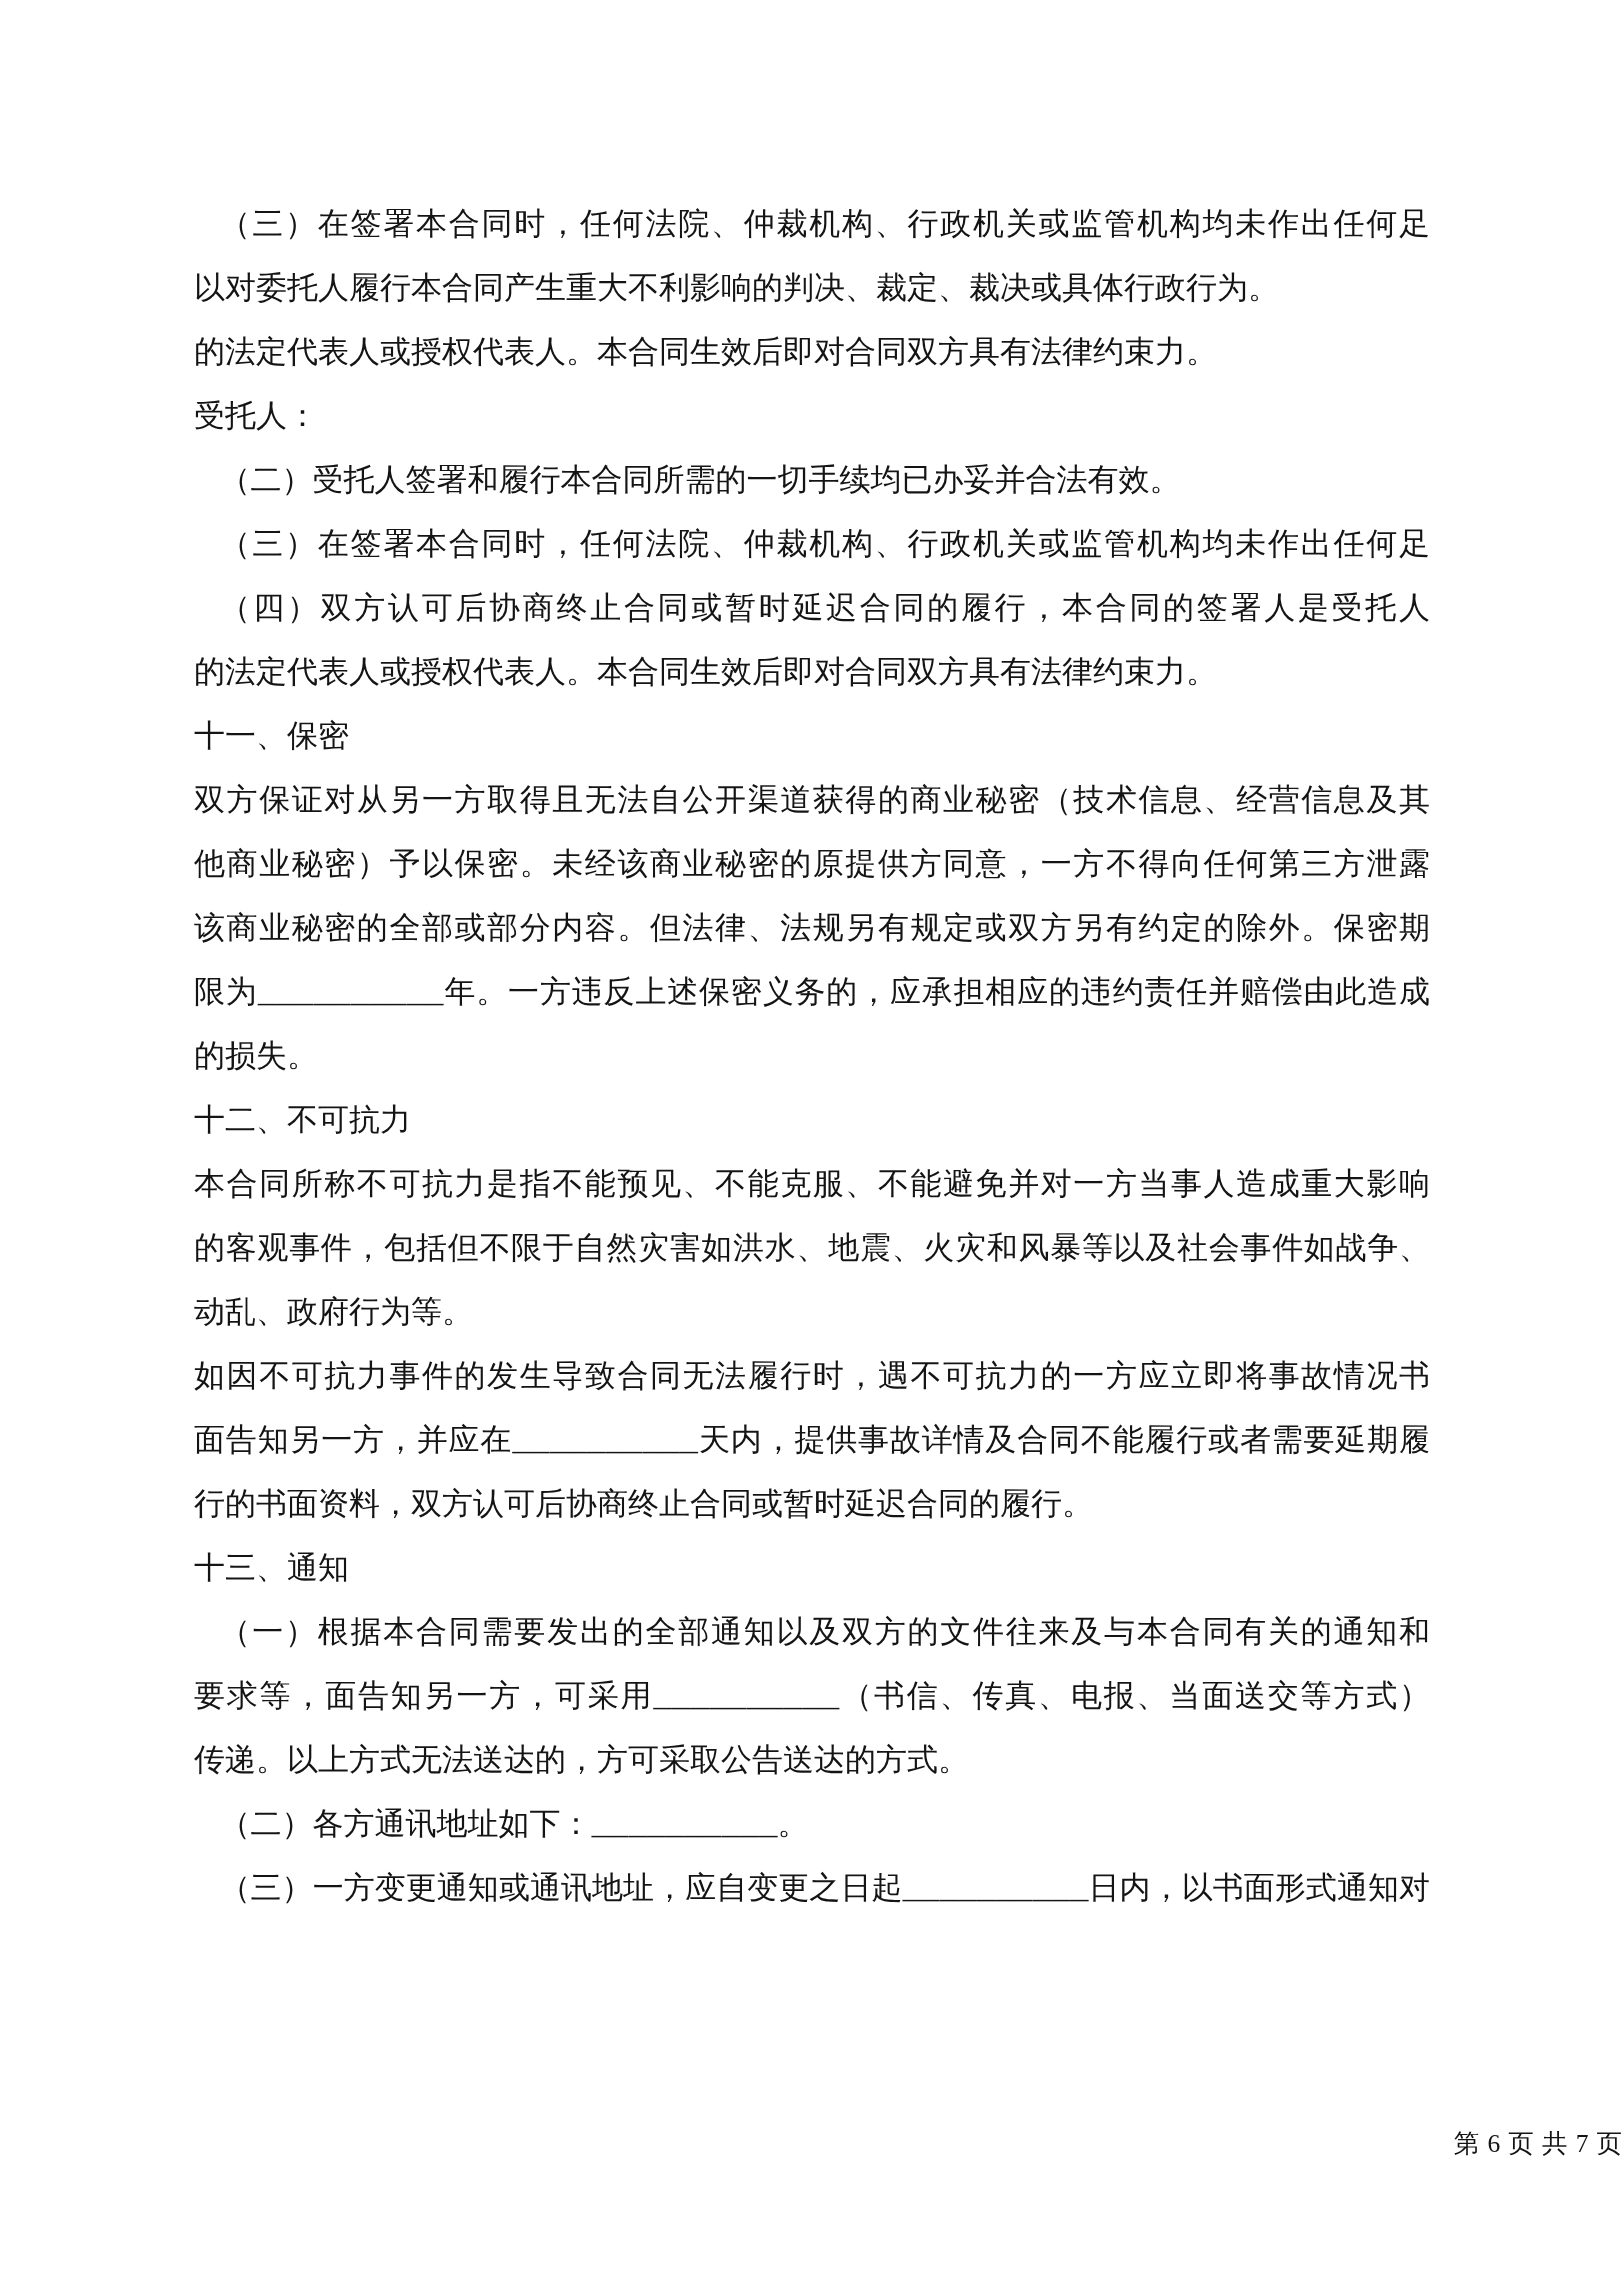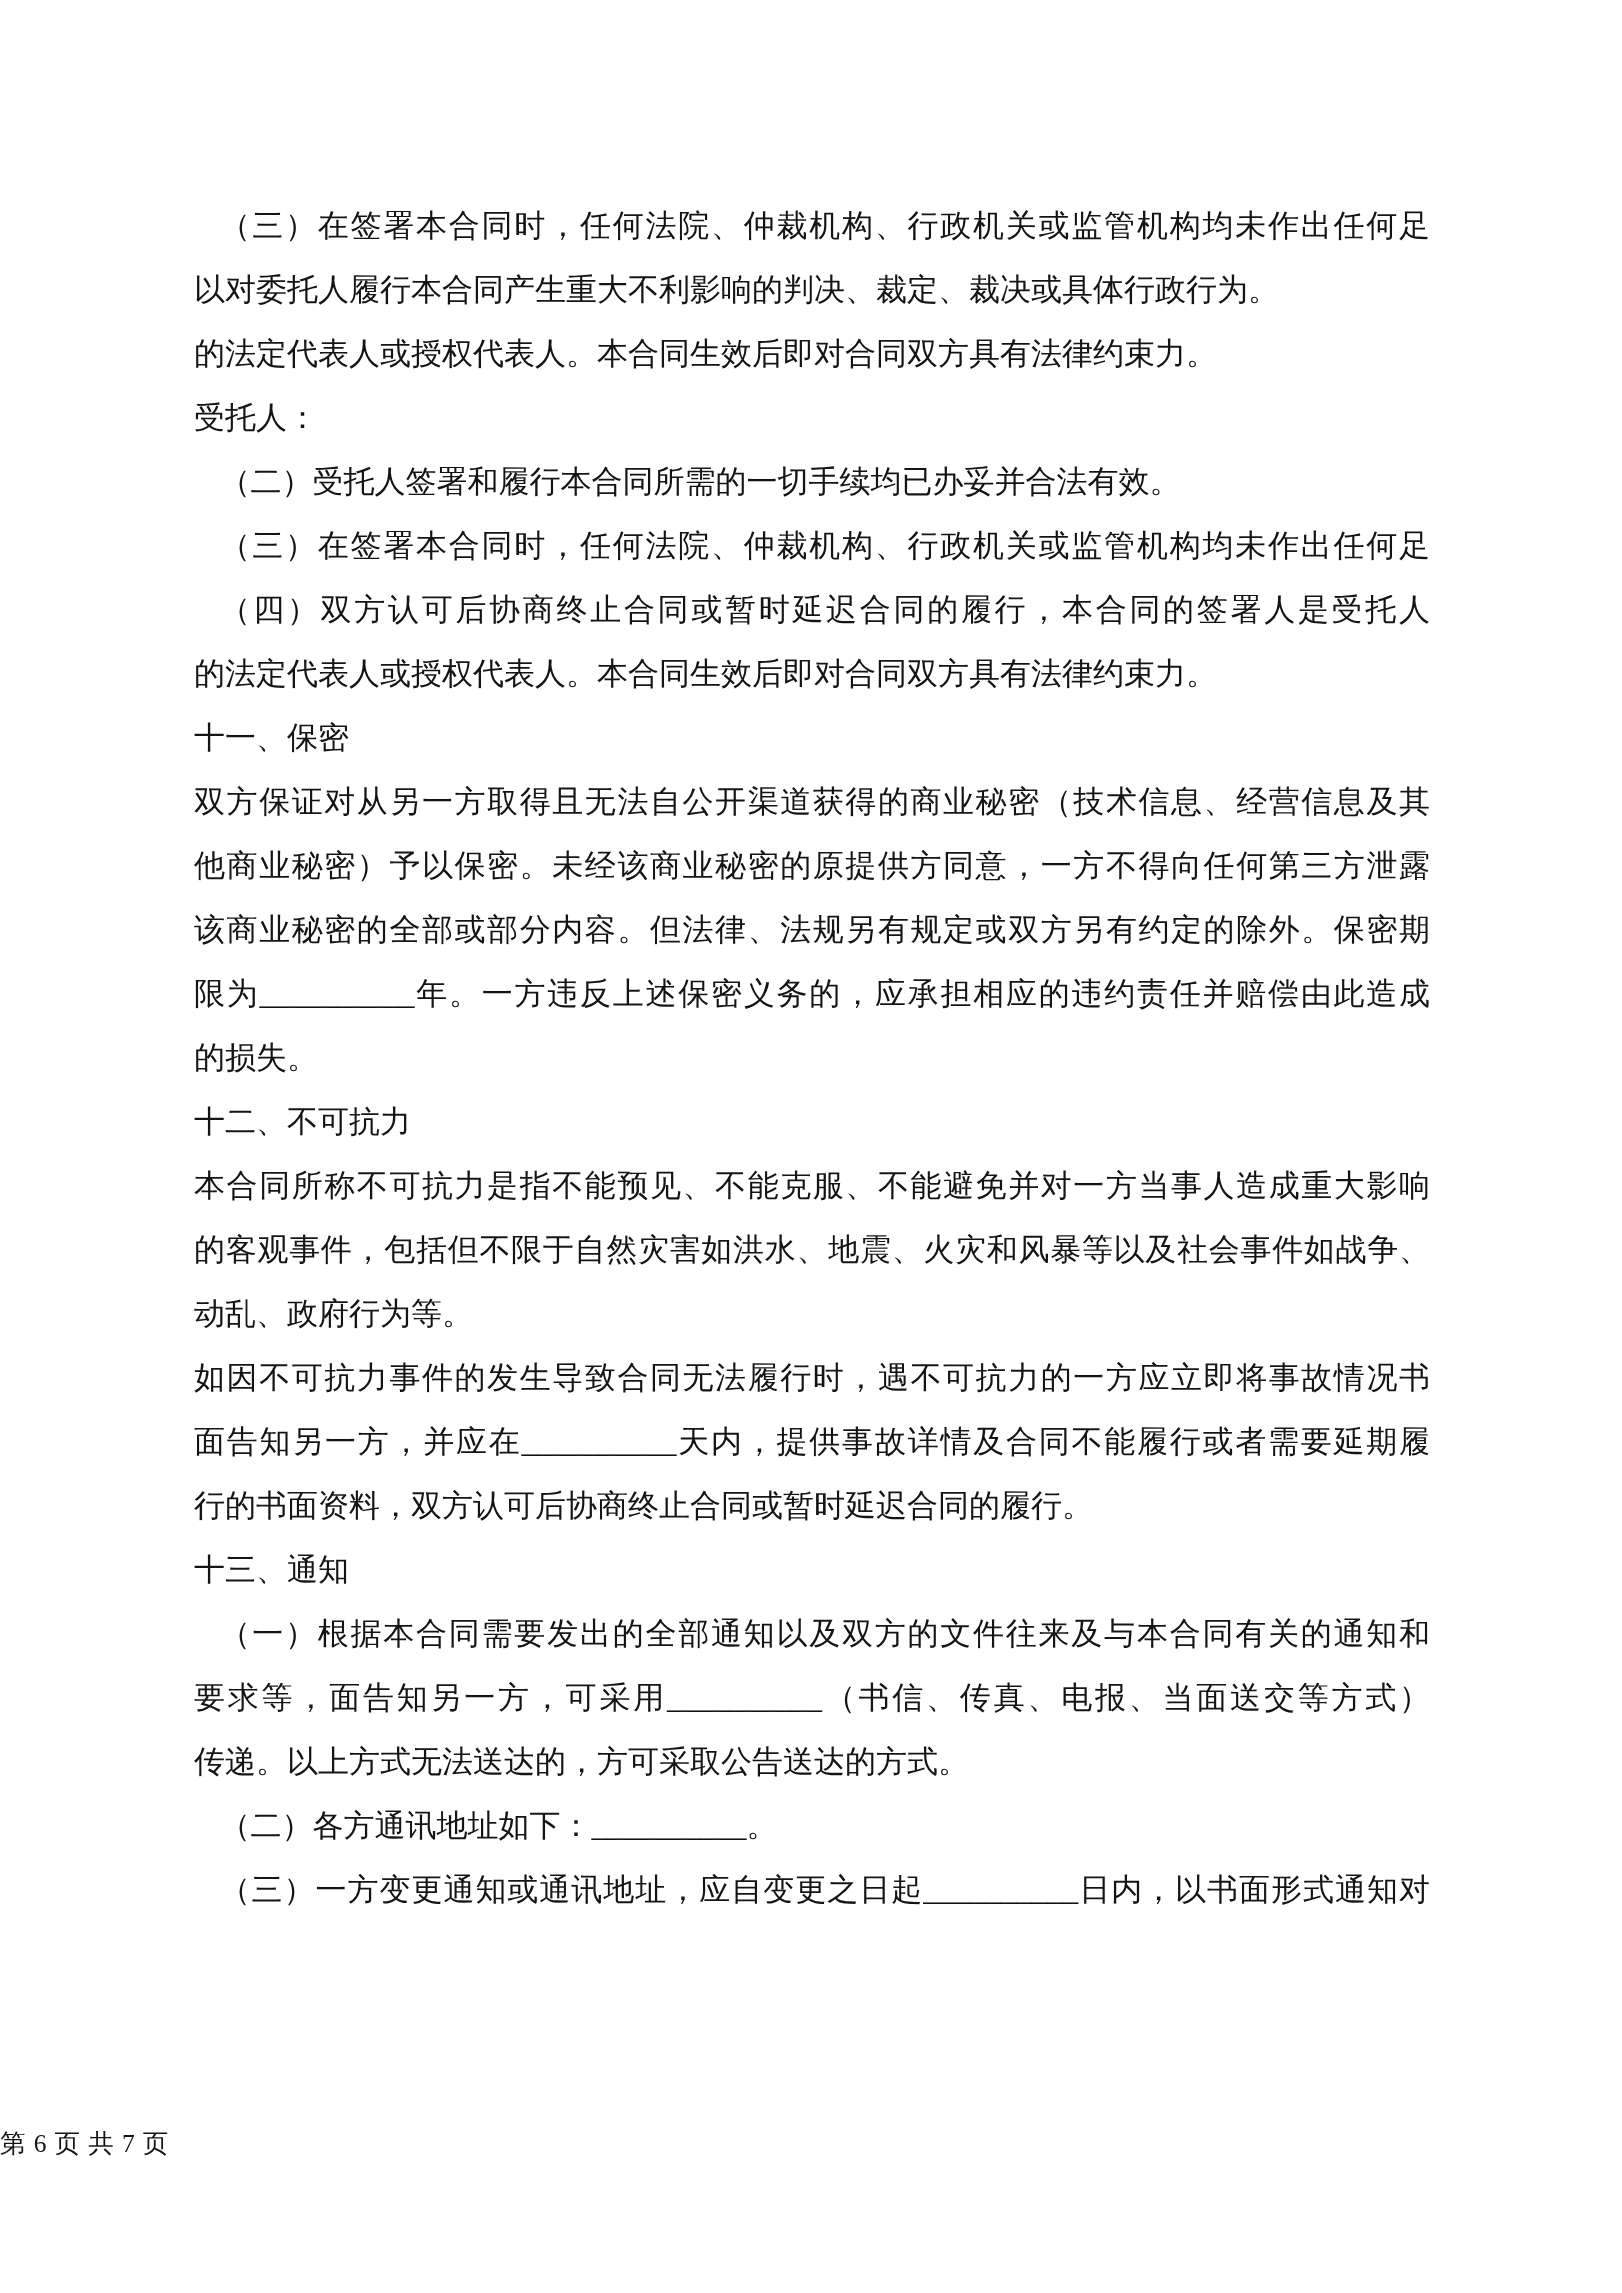--- a/index.html
+++ b/index.html
@@ -21,40 +21,42 @@
     left: 194px;
     top: 194px;
     width: 1236px;
   }
   .ln {
     font-size: 31px;
     line-height: 64px;
     height: 64px;
     white-space: normal;
     overflow: visible;
+    font-family: Liberation Mono, monospace;
   }
   
   .j {
     text-align: justify;
     text-align-last: justify;
     text-justify: inter-character;
   }
   
   .ind {
     text-indent: 25.5px;
   }
   .footer {
     position: absolute;
     left: 0;
     right: 0;
     top: 2127px;
-    text-align: left;
+    text-align: right;
     font-size: 25.5px;
     line-height: 33px;
     letter-spacing: 0.9px;
+    padding-left: 26px;
   }
 </style>
 </head>
 <body>
 
 <div class="page">
   <div class="content">
     <div class="ln ind j">（三）在签署本合同时，任何法院、仲裁机构、行政机关或监管机构均未作出任何足</div>
     <div class="ln">以对委托人履行本合同产生重大不利影响的判决、裁定、裁决或具体行政行为。</div>
     <div class="ln">的法定代表人或授权代表人。本合同生效后即对合同双方具有法律约束力。</div>

